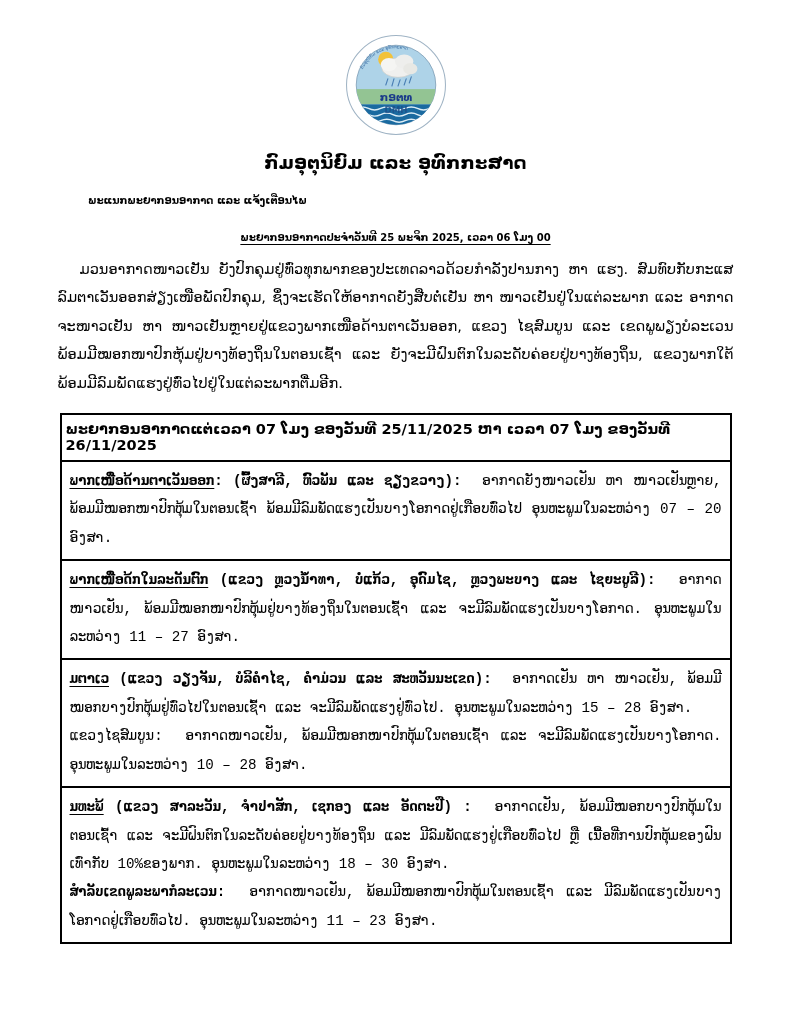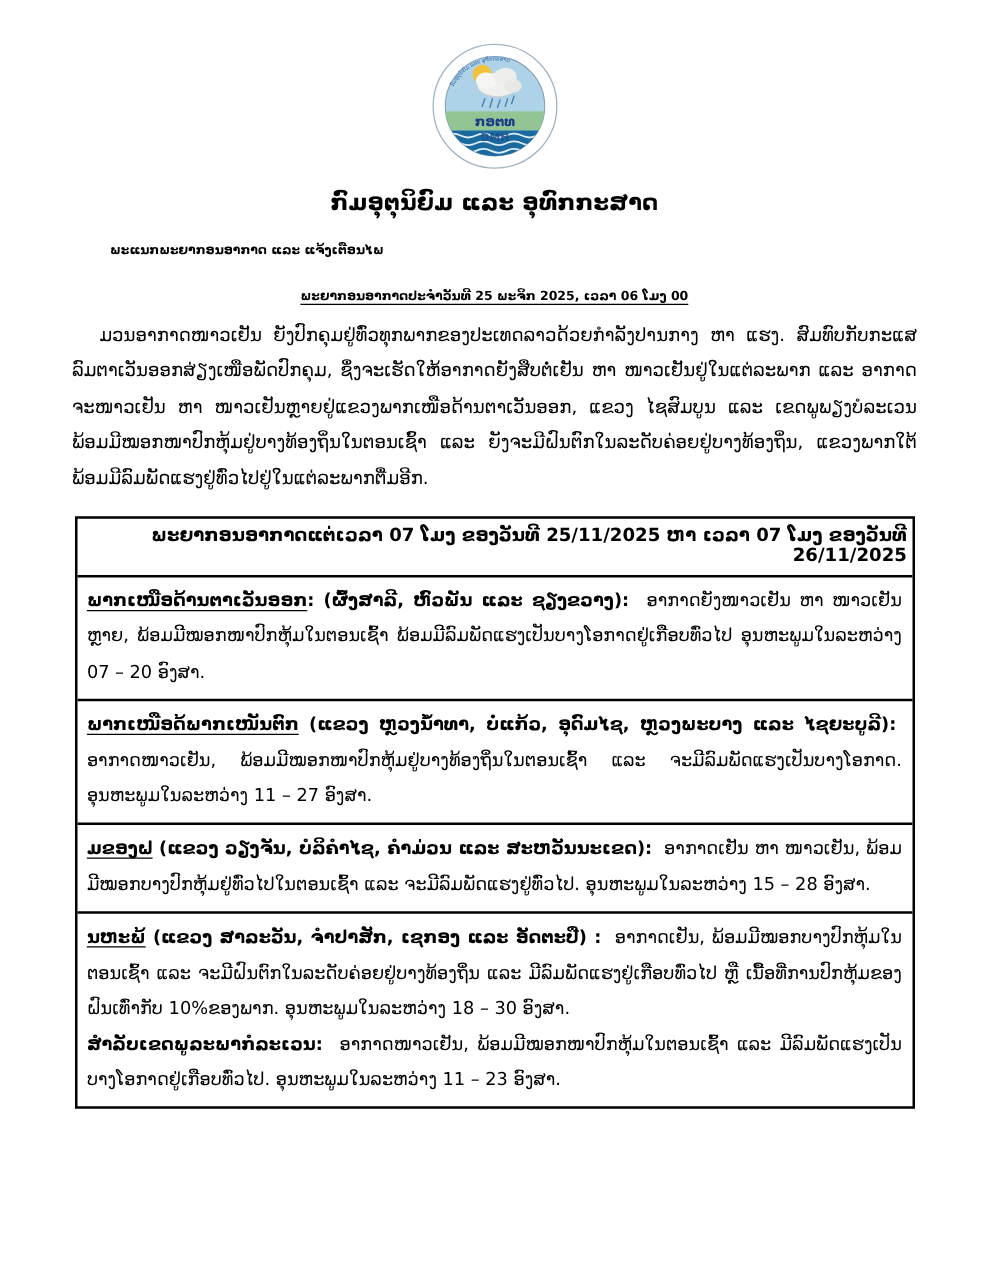--- a/index.html
+++ b/index.html
@@ -50,31 +50,32 @@
     line-height: 1.96;
     text-align: justify;
     text-indent: 22px;
   }
   .ftable {
     width: 668px;
     margin: 16px auto 0 auto;
     border: 2px solid #000;
   }
   .fheader {
-    text-align: right;
+    text-align: left;
     font-weight: bold;
     font-size: 14.5px;
     padding: 6px 4px 7px 4px;
   }
   .frow {
     border-top: 2px solid #000;
     padding: 5px 8px 7px 8px;
     font-size: 14.2px;
     line-height: 2.0;
     text-align: justify;
+    font-family: Liberation Mono, monospace;
   }
   .frow p { margin: 0; }
   .seg-b { font-weight: bold; }
   .seg-u { text-decoration: underline; text-underline-offset: 3px; }
 </style>
 </head>
 <body>
 
 <div class="page">
 
@@ -125,24 +126,25 @@
 
   <div class="summary">ມວນອາກາດໜາວເຢັນ ຍັງປົກຄຸມຢູ່ທົ່ວທຸກພາກຂອງປະເທດລາວດ້ວຍກໍາລັງປານກາງ ຫາ ແຮງ. ສົມທົບກັບກະແສລົມຕາເວັນອອກສ່ຽງເໜືອພັດປົກຄຸມ, ຊຶ່ງຈະເຮັດໃຫ້ອາກາດຍັງສືບຕໍ່ເຢັນ ຫາ ໜາວເຢັນຢູ່ໃນແຕ່ລະພາກ ແລະ ອາກາດຈະໜາວເຢັນ ຫາ ໜາວເຢັນຫຼາຍຢູ່ແຂວງພາກເໜືອດ້ານຕາເວັນອອກ, ແຂວງ ໄຊສົມບູນ ແລະ ເຂດພູພຽງບໍລະເວນ ພ້ອມມີໝອກໜາປົກຫຸ້ມຢູ່ບາງທ້ອງຖິ່ນໃນຕອນເຊົ້າ ແລະ ຍັງຈະມີຝົນຕົກໃນລະດັບຄ່ອຍຢູ່ບາງທ້ອງຖິ່ນ, ແຂວງພາກໃຕ້ ພ້ອມມີລົມພັດແຮງຢູ່ທົ່ວໄປຢູ່ໃນແຕ່ລະພາກຕື່ມອີກ.</div>
 
   <div class="ftable">
     <div class="fheader">ພະຍາກອນອາກາດແຕ່ເວລາ 07 ໂມງ ຂອງວັນທີ 25/11/2025 ຫາ ເວລາ 07 ໂມງ ຂອງວັນທີ 26/11/2025</div>
     <div>
         <div class="frow">
           <p><span class="seg-b seg-u">ພາກເໜືອດ້ານຕາເວັນອອກ</span><span class="seg-b">: (ຜົ້ງສາລີ, ຫົວພັນ ແລະ ຊຽງຂວາງ):</span><span>&nbsp; ອາກາດຍັງໜາວເຢັນ ຫາ ໜາວເຢັນຫຼາຍ, ພ້ອມມີໝອກໜາປົກຫຸ້ມໃນຕອນເຊົ້າ ພ້ອມມີລົມພັດແຮງເປັນບາງໂອກາດຢູ່ເກືອບທົ່ວໄປ ອຸນຫະພູມໃນລະຫວ່າງ 07 – 20 ອົງສາ.</span></p>
         </div>
         <div class="frow">
-          <p><span class="seg-b seg-u">ພາກເໜືອດ້ພາກເໜັນຕົກ</span><span class="seg-b"> (ແຂວງ ຫຼວງນໍ້າທາ, ບໍ່ແກ້ວ, ອຸດົມໄຊ, ຫຼວງພະບາງ ແລະ  ໄຊຍະບູລີ):</span><span>&nbsp; ອາກາດໜາວເຢັນ, ພ້ອມມີໝອກໜາປົກຫຸ້ມຢູ່ບາງທ້ອງຖິ່ນໃນຕອນເຊົ້າ ແລະ ຈະມີລົມພັດແຮງເປັນບາງໂອກາດ.  ອຸນຫະພູມໃນລະຫວ່າງ 11 – 27 ອົງສາ.</span></p>
+          <p><span class="seg-b seg-u">ພາກເໜືອດ້ກໃນລະດັນຕົກ</span><span class="seg-b"> (ແຂວງ ຫຼວງນໍ້າທາ, ບໍ່ແກ້ວ, ອຸດົມໄຊ, ຫຼວງພະບາງ ແລະ  ໄຊຍະບູລີ):</span><span>&nbsp; ອາກາດໜາວເຢັນ, ພ້ອມມີໝອກໜາປົກຫຸ້ມຢູ່ບາງທ້ອງຖິ່ນໃນຕອນເຊົ້າ ແລະ ຈະມີລົມພັດແຮງເປັນບາງໂອກາດ.  ອຸນຫະພູມໃນລະຫວ່າງ 11 – 27 ອົງສາ.</span></p>
         </div>
         <div class="frow">
-          <p><span class="seg-b seg-u">ມຂອງຝ</span><span class="seg-b"> (ແຂວງ ວຽງຈັນ, ບໍລິຄໍາໄຊ, ຄໍາມ່ວນ ແລະ ສະຫວັນນະເຂດ):</span><span>&nbsp; ອາກາດເຢັນ ຫາ ໜາວເຢັນ, ພ້ອມມີໝອກບາງປົກຫຸ້ມຢູ່ທົ່ວໄປໃນຕອນເຊົ້າ ແລະ ຈະມີລົມພັດແຮງຢູ່ທົ່ວໄປ. ອຸນຫະພູມໃນລະຫວ່າງ 15 – 28 ອົງສາ.</span></p>
+          <p><span class="seg-b seg-u">ມຕາເວ</span><span class="seg-b"> (ແຂວງ ວຽງຈັນ, ບໍລິຄໍາໄຊ, ຄໍາມ່ວນ ແລະ ສະຫວັນນະເຂດ):</span><span>&nbsp; ອາກາດເຢັນ ຫາ ໜາວເຢັນ, ພ້ອມມີໝອກບາງປົກຫຸ້ມຢູ່ທົ່ວໄປໃນຕອນເຊົ້າ ແລະ ຈະມີລົມພັດແຮງຢູ່ທົ່ວໄປ. ອຸນຫະພູມໃນລະຫວ່າງ 15 – 28 ອົງສາ.</span></p>
+          <p><span class="">ແຂວງໄຊສົມບູນ:</span><span>&nbsp; ອາກາດໜາວເຢັນ, ພ້ອມມີໝອກໜາປົກຫຸ້ມໃນຕອນເຊົ້າ ແລະ ຈະມີລົມພັດແຮງເປັນບາງໂອກາດ. ອຸນຫະພູມໃນລະຫວ່າງ 10 – 28 ອົງສາ.</span></p>
         </div>
         <div class="frow">
           <p><span class="seg-b seg-u">ນຫະພ້</span><span class="seg-b"> (ແຂວງ ສາລະວັນ, ຈໍາປາສັກ, ເຊກອງ ແລະ ອັດຕະປື) :</span><span>&nbsp; ອາກາດເຢັນ, ພ້ອມມີໝອກບາງປົກຫຸ້ມໃນຕອນເຊົ້າ ແລະ ຈະມີຝົນຕົກໃນລະດັບຄ່ອຍຢູ່ບາງທ້ອງຖິ່ນ ແລະ ມີລົມພັດແຮງຢູ່ເກືອບທົ່ວໄປ ຫຼື ເນື້ອທີ່ການປົກຫຸ້ມຂອງຝົນເທົ່າກັບ 10%ຂອງພາກ. ອຸນຫະພູມໃນລະຫວ່າງ 18 – 30 ອົງສາ.</span></p>
           <p><span class="seg-b ">ສໍາລັບເຂດພູລະພາກໍລະເວນ:</span><span>&nbsp; ອາກາດໜາວເຢັນ, ພ້ອມມີໝອກໜາປົກຫຸ້ມໃນຕອນເຊົ້າ ແລະ ມີລົມພັດແຮງເປັນບາງໂອກາດຢູ່ເກືອບທົ່ວໄປ. ອຸນຫະພູມໃນລະຫວ່າງ 11 – 23 ອົງສາ.</span></p>
         </div>
       </div>
   </div>
 
 </div>
 

